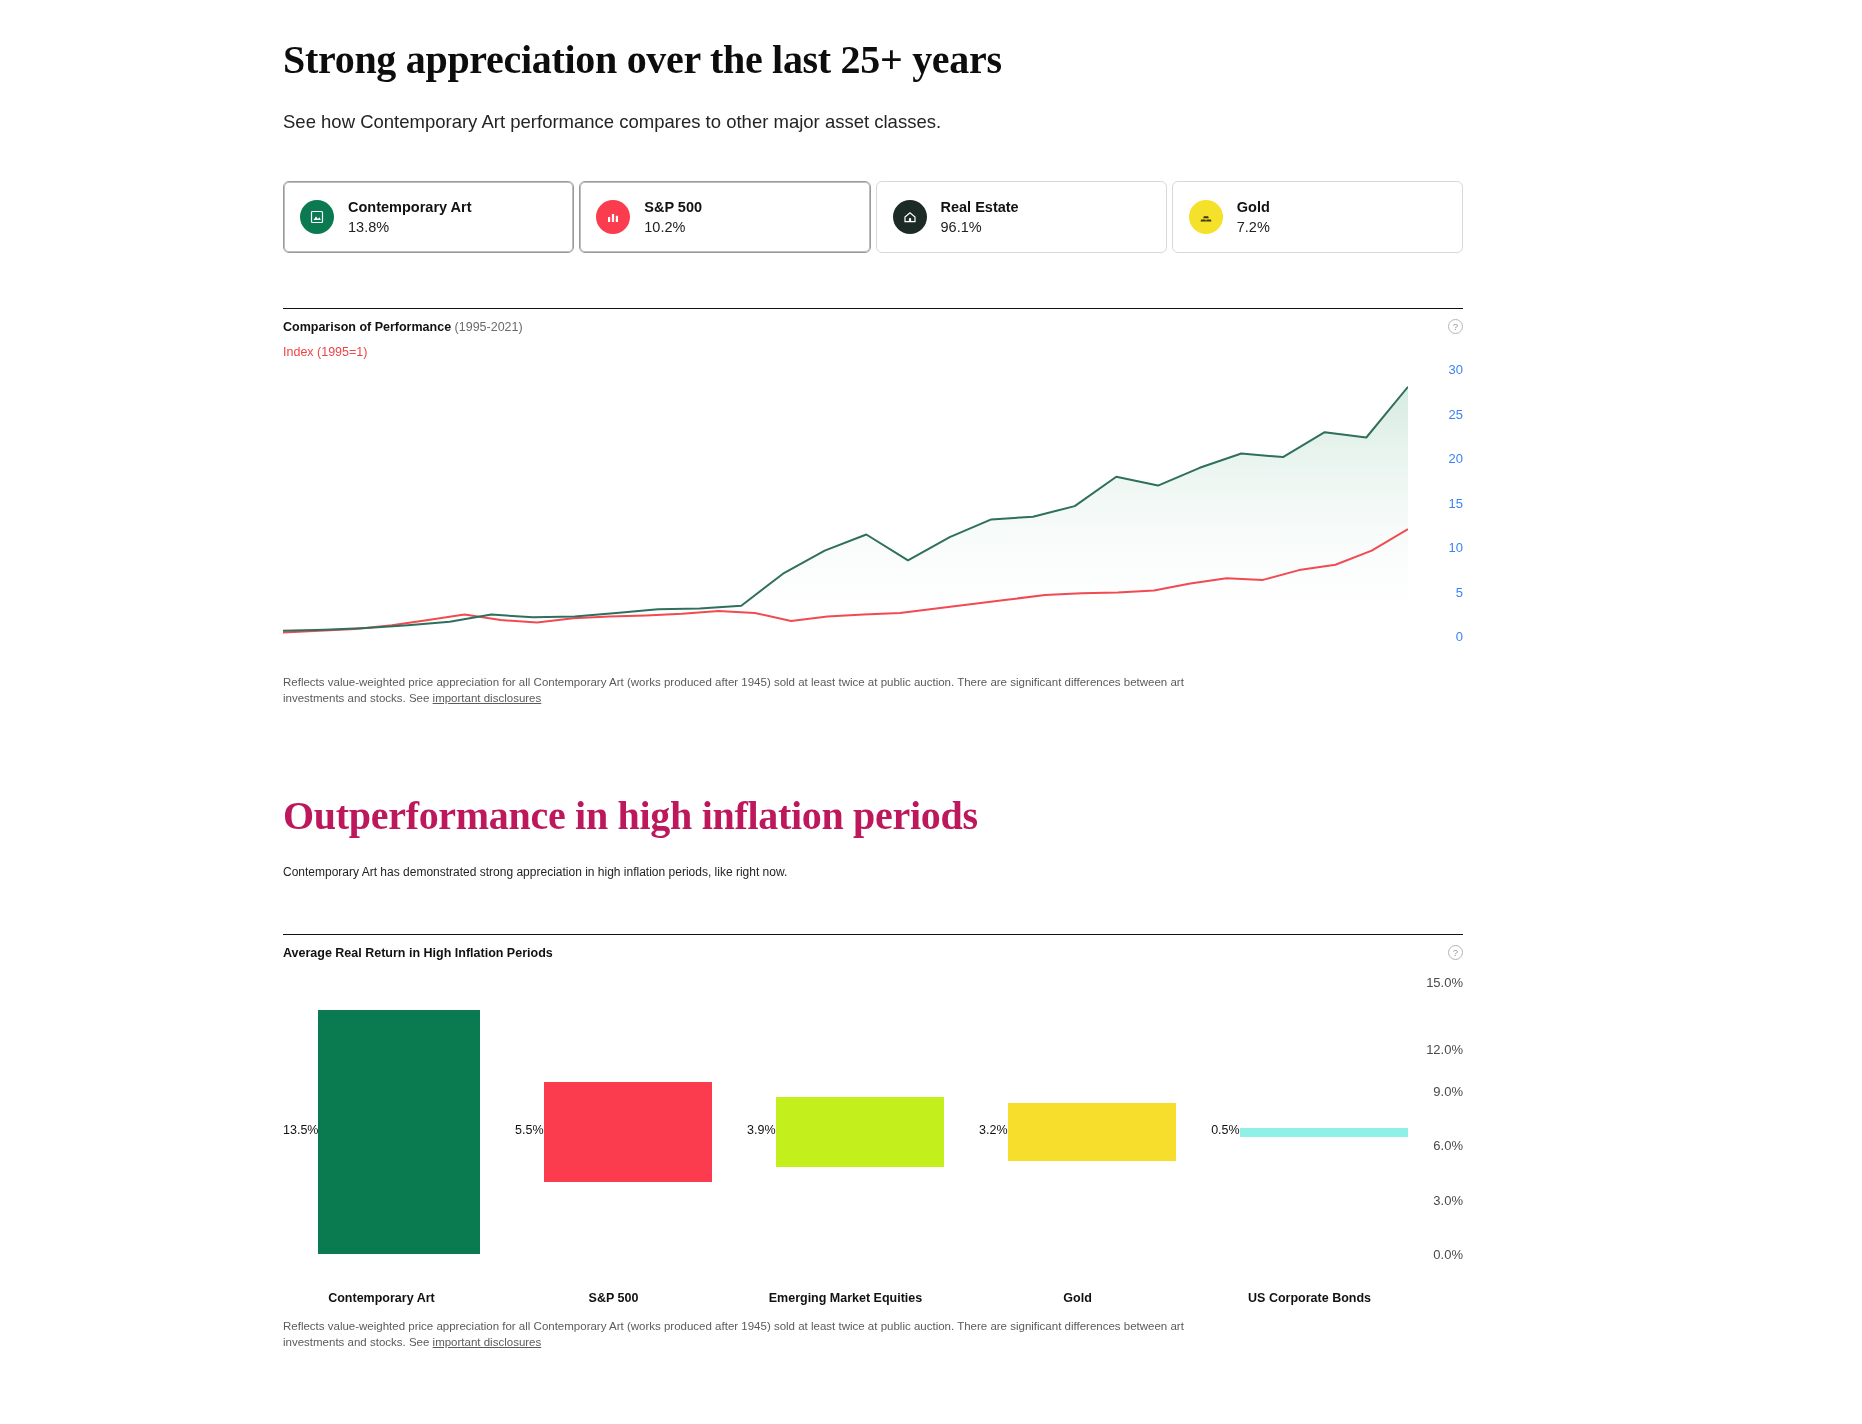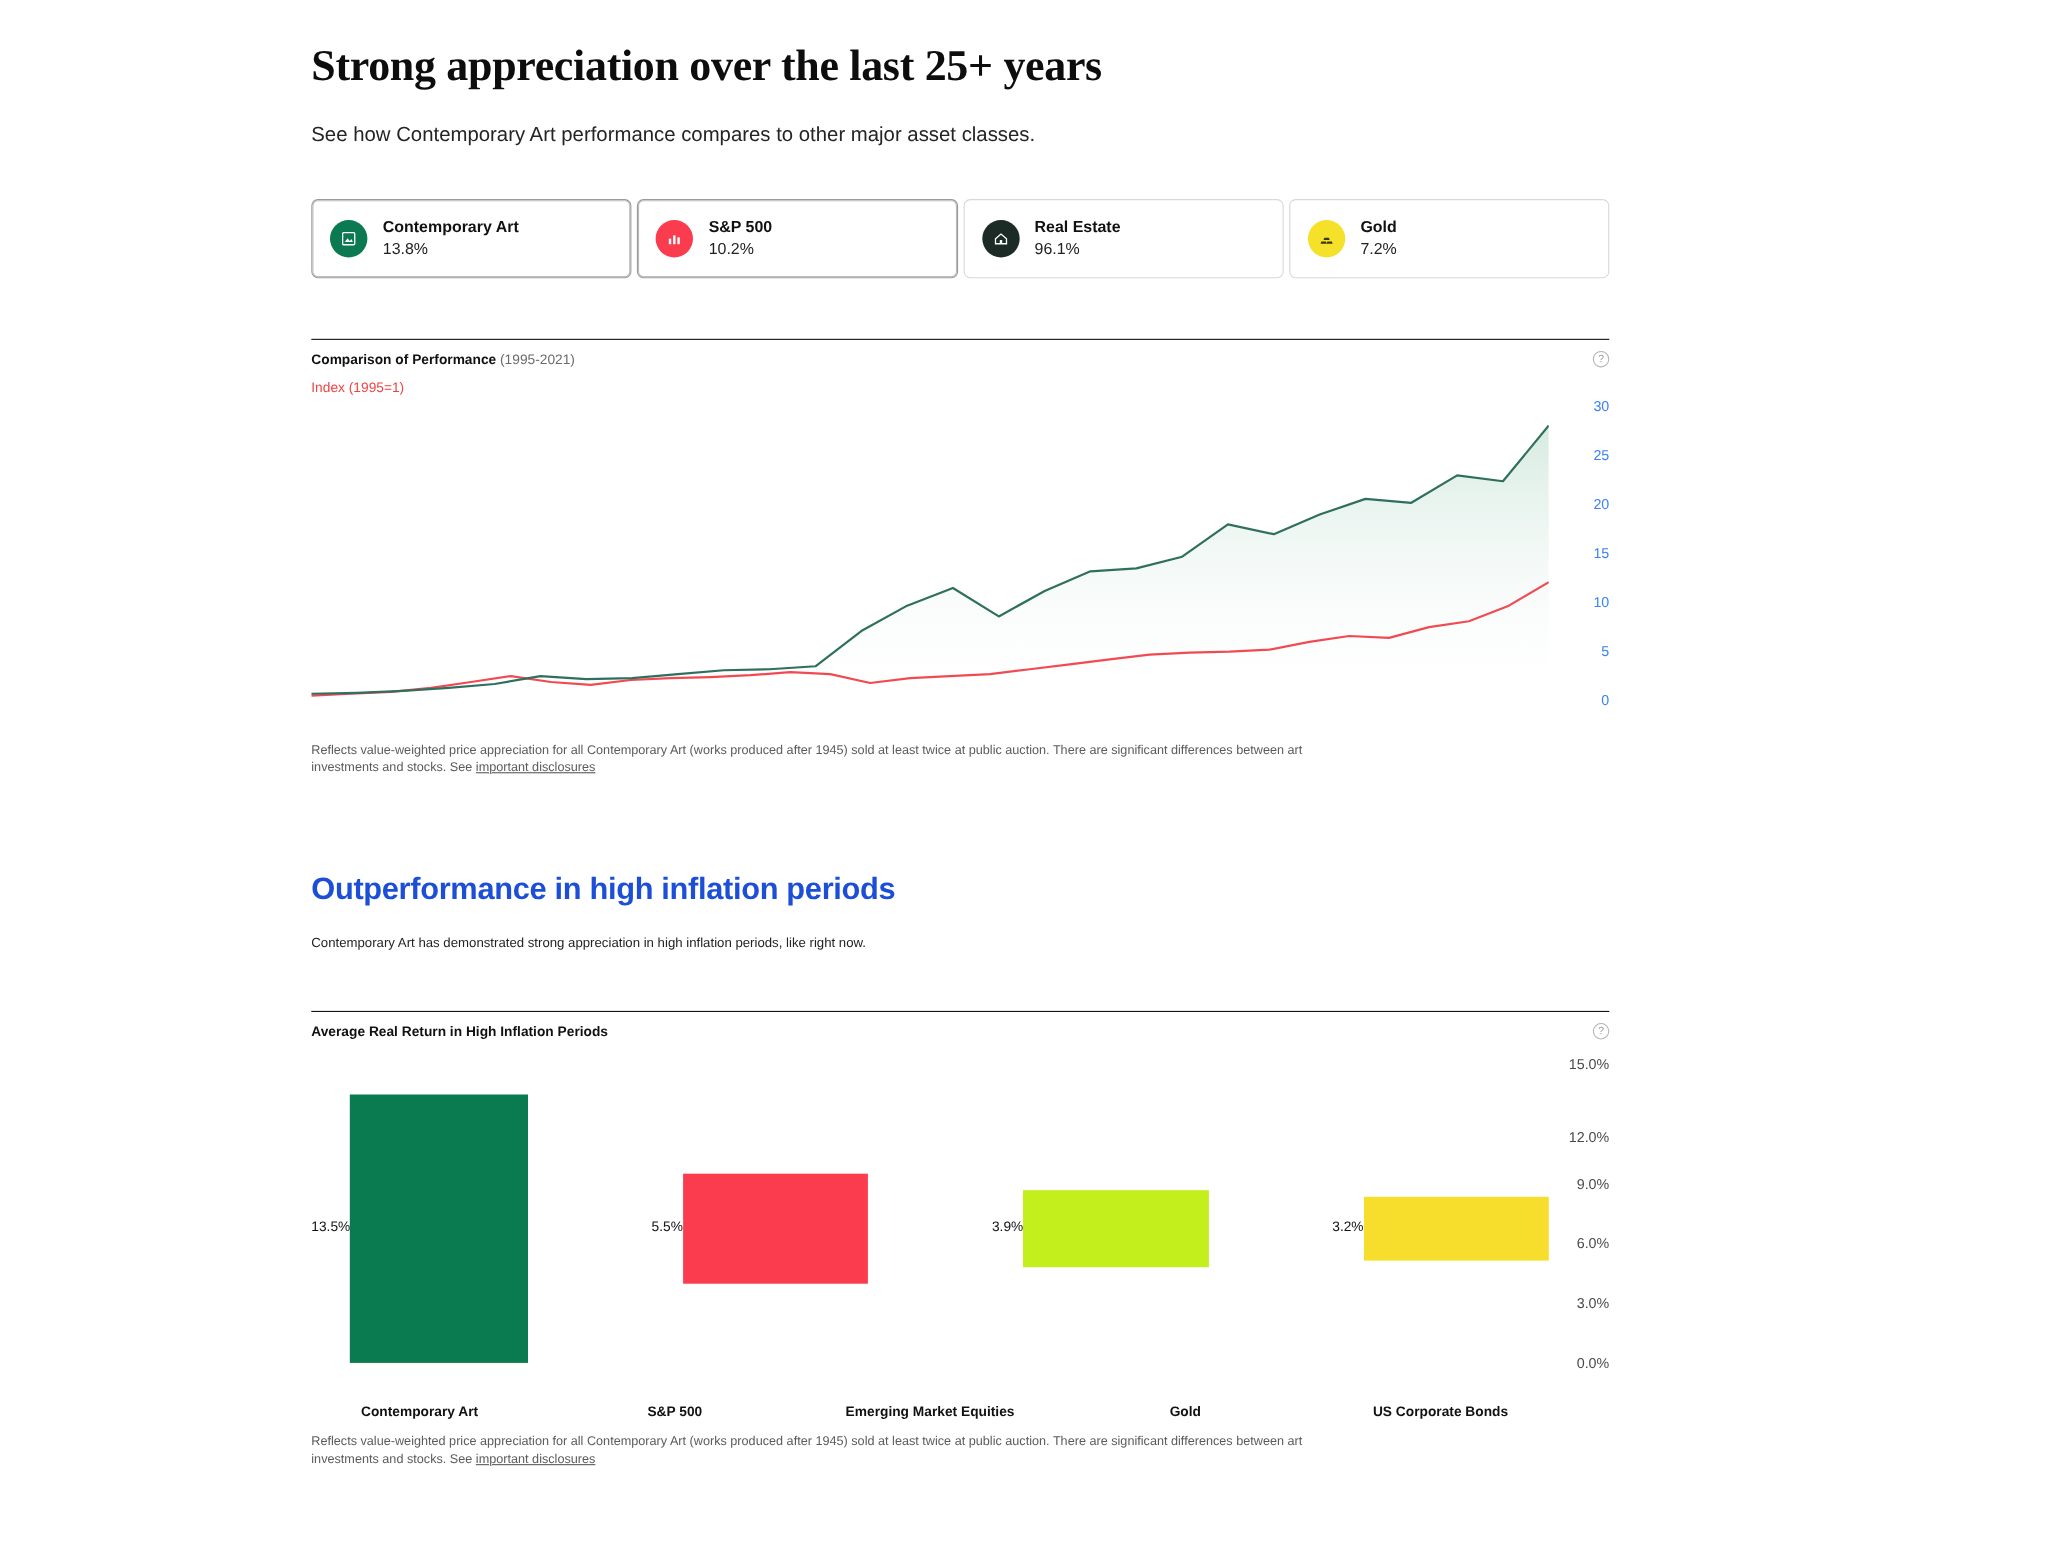--- a/index.html
+++ b/index.html
@@ -100,23 +100,23 @@
   }
   .foot {
     font-size: 11.5px; color: #5b5b5b; line-height: 1.35; margin-top: 14px;
     max-width: 960px;
   }
   .foot a { color: #5b5b5b; }
 
   
   .section2 { padding-top: 86px; }
   h2.title2 {
-    font-family: Liberation Sans, sans-serif;
-    font-size: 28px; font-weight: 700; margin: 0; letter-spacing: -0.3px;
-    color: #1d4ed8;
+    font-family: Liberation Serif, serif;
+    font-size: 40px; font-weight: 700; margin: 0; letter-spacing: -0.3px;
+    color: #be185d;
   }
   p.subtitle2 { font-size: 12px; color: #242424; margin: 26px 0 0 0; }
 
   .barchart-wrap { position: relative; height: 300px; margin-top: 22px; }
   .bar-grid { position: absolute; inset: 0 55px 0 0; }
   .bars {
     position: absolute; left: 0; right: 55px; bottom: 0; top: 0;
     display: flex; align-items: flex-end; justify-content: space-between;
   }
   .bar-col { width: 17.5%; display: flex; align-items: center; justify-content: flex-end; height: 100%; }
@@ -263,20 +263,24 @@
                 <div class="bar-rect" style="height: 99.7333px; background: rgb(251, 59, 78);"></div>
               </div>
               <div class="bar-col">
                 <div class="bar-val">3.9%</div>
                 <div class="bar-rect" style="height: 70.72px; background: rgb(195, 239, 29);"></div>
               </div>
               <div class="bar-col">
                 <div class="bar-val">3.2%</div>
                 <div class="bar-rect" style="height: 58.0267px; background: rgb(247, 222, 44);"></div>
               </div>
+              <div class="bar-col">
+                <div class="bar-val">0.5%</div>
+                <div class="bar-rect" style="height: 9.06667px; background: rgb(142, 240, 230);"></div>
+              </div>
             </div>
           <div id="barYAxis">
               <div class="ylab2" style="top: 272px;">0.0%</div>
               <div class="ylab2" style="top: 217.6px;">3.0%</div>
               <div class="ylab2" style="top: 163.2px;">6.0%</div>
               <div class="ylab2" style="top: 108.8px;">9.0%</div>
               <div class="ylab2" style="top: 67px;">12.0%</div>
               <div class="ylab2" style="top: 0px;">15.0%</div>
             </div>
         </div>

